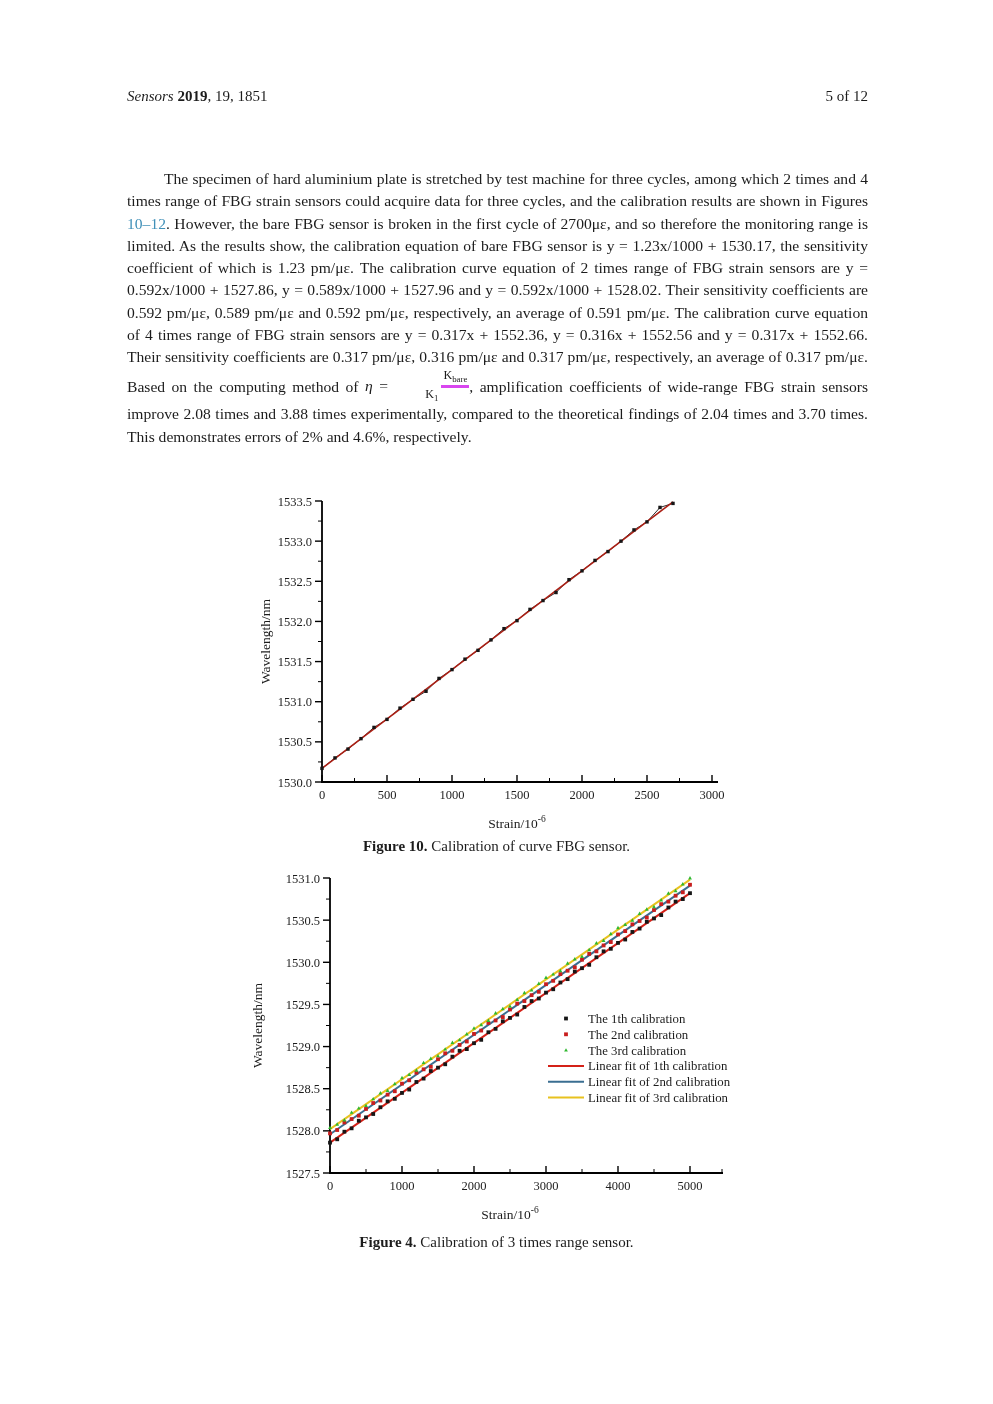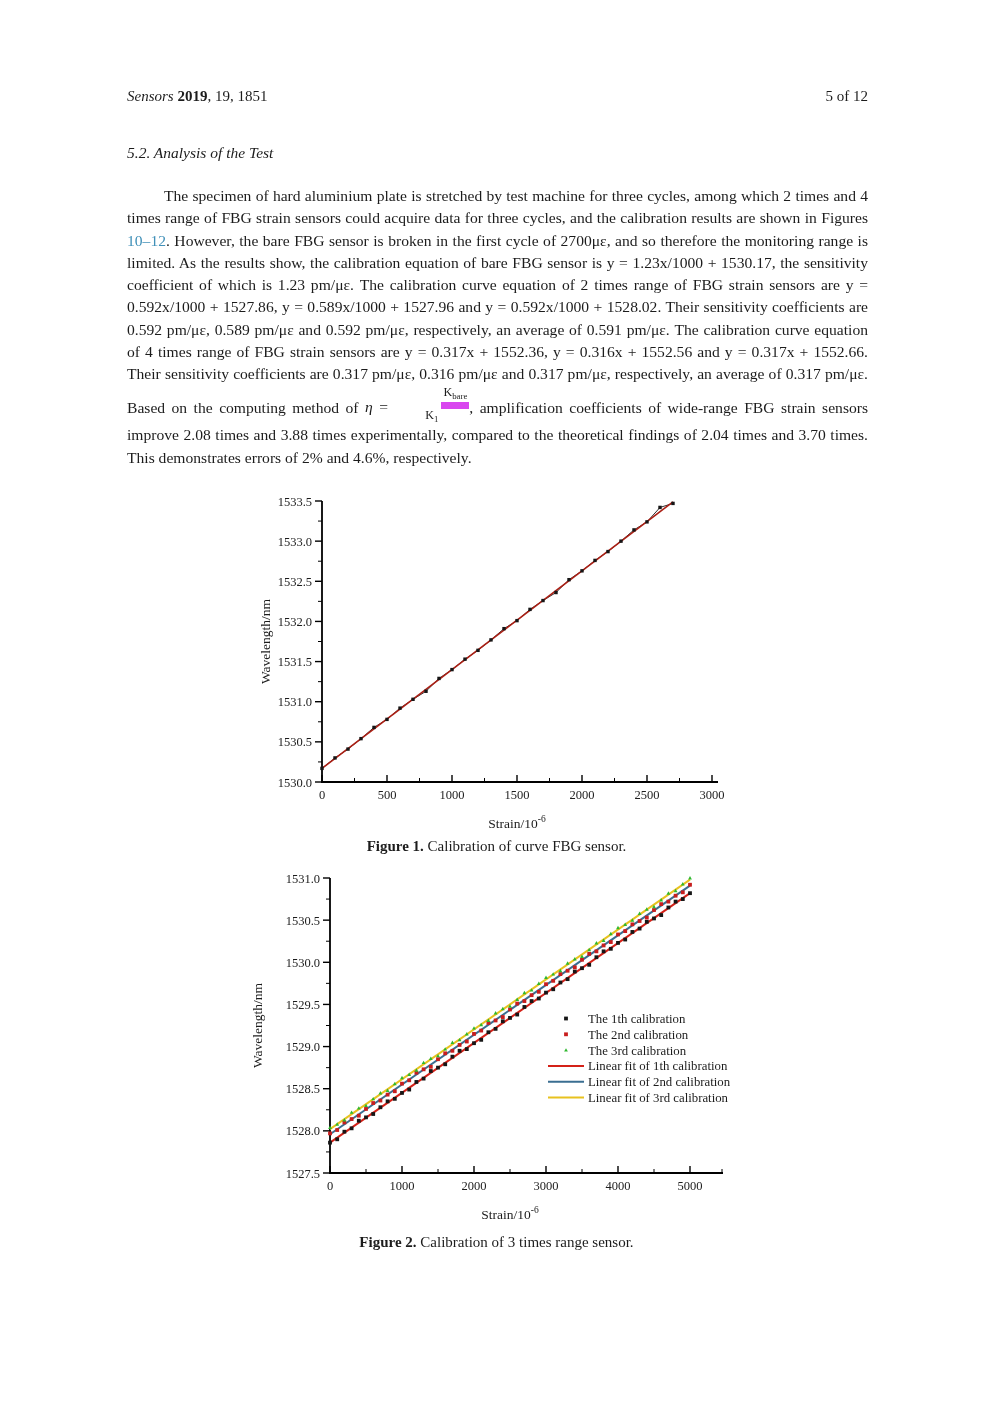--- a/index.html
+++ b/index.html
@@ -12,30 +12,30 @@
     display:flex;justify-content:space-between;align-items:baseline;
     font-size:15px;
   }
   .hdr .it{font-style:italic;}
   .hdr b{font-weight:bold;}
   .section-heading{
     position:absolute;top:144px;left:127px;width:741px;
     font-size:15.5px;font-style:italic;font-weight:normal;margin:0;
   }
   .body-par{
-    position:absolute;top:185px;left:127px;width:741px;margin:0;
+    position:absolute;top:168px;left:127px;width:741px;margin:0;
     font-size:15.6px;line-height:22.3px;text-align:justify;
     text-indent:37px;
   }
   .body-par a{ text-decoration:none;}
   .frac{
     display:inline-block;vertical-align:-0.5em;text-align:center;
     font-size:0.78em;line-height:1.08;text-indent:0;
   }
-  .frac .num{display:block;border-bottom:7px solid #d946ef;padding:0 2px;margin-left:47px;}
+  .frac .num{display:block;border-bottom:3px solid #d946ef;padding:0 2px;margin-left:47px;}
   .frac sub,.formula sub{font-size:0.72em;}
   .formula i{font-family:"Liberation Serif",serif;}
   .figcap{
     position:absolute;left:0;width:993px;text-align:center;
     font-size:15px;
   }
   .cap10{top:838px;}
   .cap11{top:1234px;}
   .chart-svg{position:absolute;}
   #chart0{left:240px;top:486px;}
@@ -46,21 +46,20 @@
 
 <div class="page">
 
   <div class="hdr">
     <div>
       <span class="it">Sensors </span><b>2019</b><span>, 19, 1851</span>
     </div>
     <div>5 of 12</div>
   </div>
 
-  <h2 class="section-heading">5.2. Analysis of the Test</h2>
 
   <p class="body-par"><span>The specimen of hard aluminium plate is stretched by test machine for three cycles, among which 2 times and 4 times range of FBG strain sensors could acquire data for three cycles, and the calibration results are shown in Figures </span><a href="#" class="figlink" style="color: rgb(64, 144, 184);">10–12</a><span>. However, the bare FBG sensor is broken in the first cycle of 2700με, and so therefore the monitoring range is limited. As the results show, the calibration equation of bare FBG sensor is y = 1.23x/1000 + 1530.17, the sensitivity coefficient of which is 1.23 pm/με. The calibration curve equation of 2 times range of FBG strain sensors are y = 0.592x/1000 + 1527.86, y = 0.589x/1000 + 1527.96 and y = 0.592x/1000 + 1528.02. Their sensitivity coefficients are 0.592 pm/με, 0.589 pm/με and 0.592 pm/με, respectively, an average of 0.591 pm/με. The calibration curve equation of 4 times range of FBG strain sensors are y = 0.317x + 1552.36, y = 0.316x + 1552.56 and y = 0.317x + 1552.66. Their sensitivity coefficients are 0.317 pm/με, 0.316 pm/με and 0.317 pm/με, respectively, an average of 0.317 pm/με. Based on the computing method of </span><span class="formula"><i>η</i><span> = </span><span class="frac"><span class="num"><span>K</span><sub>bare</sub></span><span class="den"><span>K</span><sub>1</sub></span></span></span><span>, amplification coefficients of wide-range FBG strain sensors improve 2.08 times and 3.88 times experimentally, compared to the theoretical findings of 2.04 times and 3.70 times. This demonstrates errors of 2% and 4.6%, respectively.</span></p>
 
   <figure style="margin:0;">
     <svg id="chart0" class="chart-svg" width="520" height="352">
         <line x1="82" y1="15" x2="82" y2="296.9" stroke="#000" stroke-width="1.8"></line>
         <line x1="81.1" y1="296" x2="478" y2="296" stroke="#000" stroke-width="1.8"></line>
         <line x1="82" y1="296" x2="82" y2="289" stroke="#000" stroke-width="1.4"></line>
         <text x="82" y="313" fill="#1c1c1c" font-family="&quot;Liberation Serif&quot;,serif" text-anchor="middle" font-size="12.5">0</text>
         <line x1="147" y1="296" x2="147" y2="289" stroke="#000" stroke-width="1.4"></line>
@@ -130,21 +129,21 @@
         <rect x="353.3" y="72.7114285714293" width="3.4" height="3.4" fill="#161616"></rect>
         <rect x="366.3" y="63.88000000000876" width="3.4" height="3.4" fill="#161616"></rect>
         <rect x="379.3" y="53.442857142857136" width="3.4" height="3.4" fill="#161616"></rect>
         <rect x="392.3" y="42.20285714284911" width="3.4" height="3.4" fill="#161616"></rect>
         <rect x="405.3" y="34.174285714285006" width="3.4" height="3.4" fill="#161616"></rect>
         <rect x="418.3" y="19.722857142851286" width="3.4" height="3.4" fill="#161616"></rect>
         <rect x="431.3" y="15.708571428569247" width="3.4" height="3.4" fill="#161616"></rect>
         <text x="30" y="155.5" fill="#1c1c1c" font-family="&quot;Liberation Serif&quot;,serif" text-anchor="middle" font-size="13.5" transform="rotate(-90 30 155.5)">Wavelength/nm</text>
         <text x="277" y="342" fill="#1c1c1c" font-family="&quot;Liberation Serif&quot;,serif" text-anchor="middle" font-size="13.5"><tspan>Strain/10</tspan><tspan dy="-6" font-size="9.5">-6</tspan></text>
       </svg>
-    <figcaption class="figcap cap10"><b>Figure 1.</b><span> Calibration of curve FBG sensor.</span></figcaption>
+    <figcaption class="figcap cap10"><b>Figure 10.</b><span> Calibration of curve FBG sensor.</span></figcaption>
   </figure>
 
   <figure style="margin:0;">
     <svg id="chart1" class="chart-svg" width="530" height="370">
         <line x1="90" y1="16" x2="90" y2="311.9" stroke="#000" stroke-width="1.8"></line>
         <line x1="89.1" y1="311" x2="483" y2="311" stroke="#000" stroke-width="1.8"></line>
         <line x1="90" y1="311" x2="90" y2="304" stroke="#000" stroke-width="1.4"></line>
         <text x="90" y="328" fill="#1c1c1c" font-family="&quot;Liberation Serif&quot;,serif" text-anchor="middle" font-size="12.5">0</text>
         <line x1="162" y1="311" x2="162" y2="304" stroke="#000" stroke-width="1.4"></line>
         <text x="162" y="328" fill="#1c1c1c" font-family="&quot;Liberation Serif&quot;,serif" text-anchor="middle" font-size="12.5">1000</text>
@@ -349,16 +348,16 @@
         <text x="348" y="176.8" fill="#1c1c1c" font-family="&quot;Liberation Serif&quot;,serif" font-size="12.8">The 2nd calibration</text>
         <polygon points="326,186.2 324.1,189.62 327.9,189.62" fill="#2eb82e"></polygon>
         <text x="348" y="192.6" fill="#1c1c1c" font-family="&quot;Liberation Serif&quot;,serif" font-size="12.8">The 3rd calibration</text>
         <line x1="308" y1="203.9" x2="344" y2="203.9" stroke="#d42118" stroke-width="2"></line>
         <text x="348" y="208.4" fill="#1c1c1c" font-family="&quot;Liberation Serif&quot;,serif" font-size="12.8">Linear fit of 1th calibration</text>
         <line x1="308" y1="219.7" x2="344" y2="219.7" stroke="#3a6e91" stroke-width="2"></line>
         <text x="348" y="224.2" fill="#1c1c1c" font-family="&quot;Liberation Serif&quot;,serif" font-size="12.8">Linear fit of 2nd calibration</text>
         <line x1="308" y1="235.5" x2="344" y2="235.5" stroke="#e8c21f" stroke-width="2"></line>
         <text x="348" y="240" fill="#1c1c1c" font-family="&quot;Liberation Serif&quot;,serif" font-size="12.8">Linear fit of 3rd calibration</text>
       </svg>
-    <figcaption class="figcap cap11"><b>Figure 2.</b><span> Calibration of 3 times range sensor.</span></figcaption>
+    <figcaption class="figcap cap11"><b>Figure 4.</b><span> Calibration of 3 times range sensor.</span></figcaption>
   </figure>
 
 </div>
 
 </body></html>

